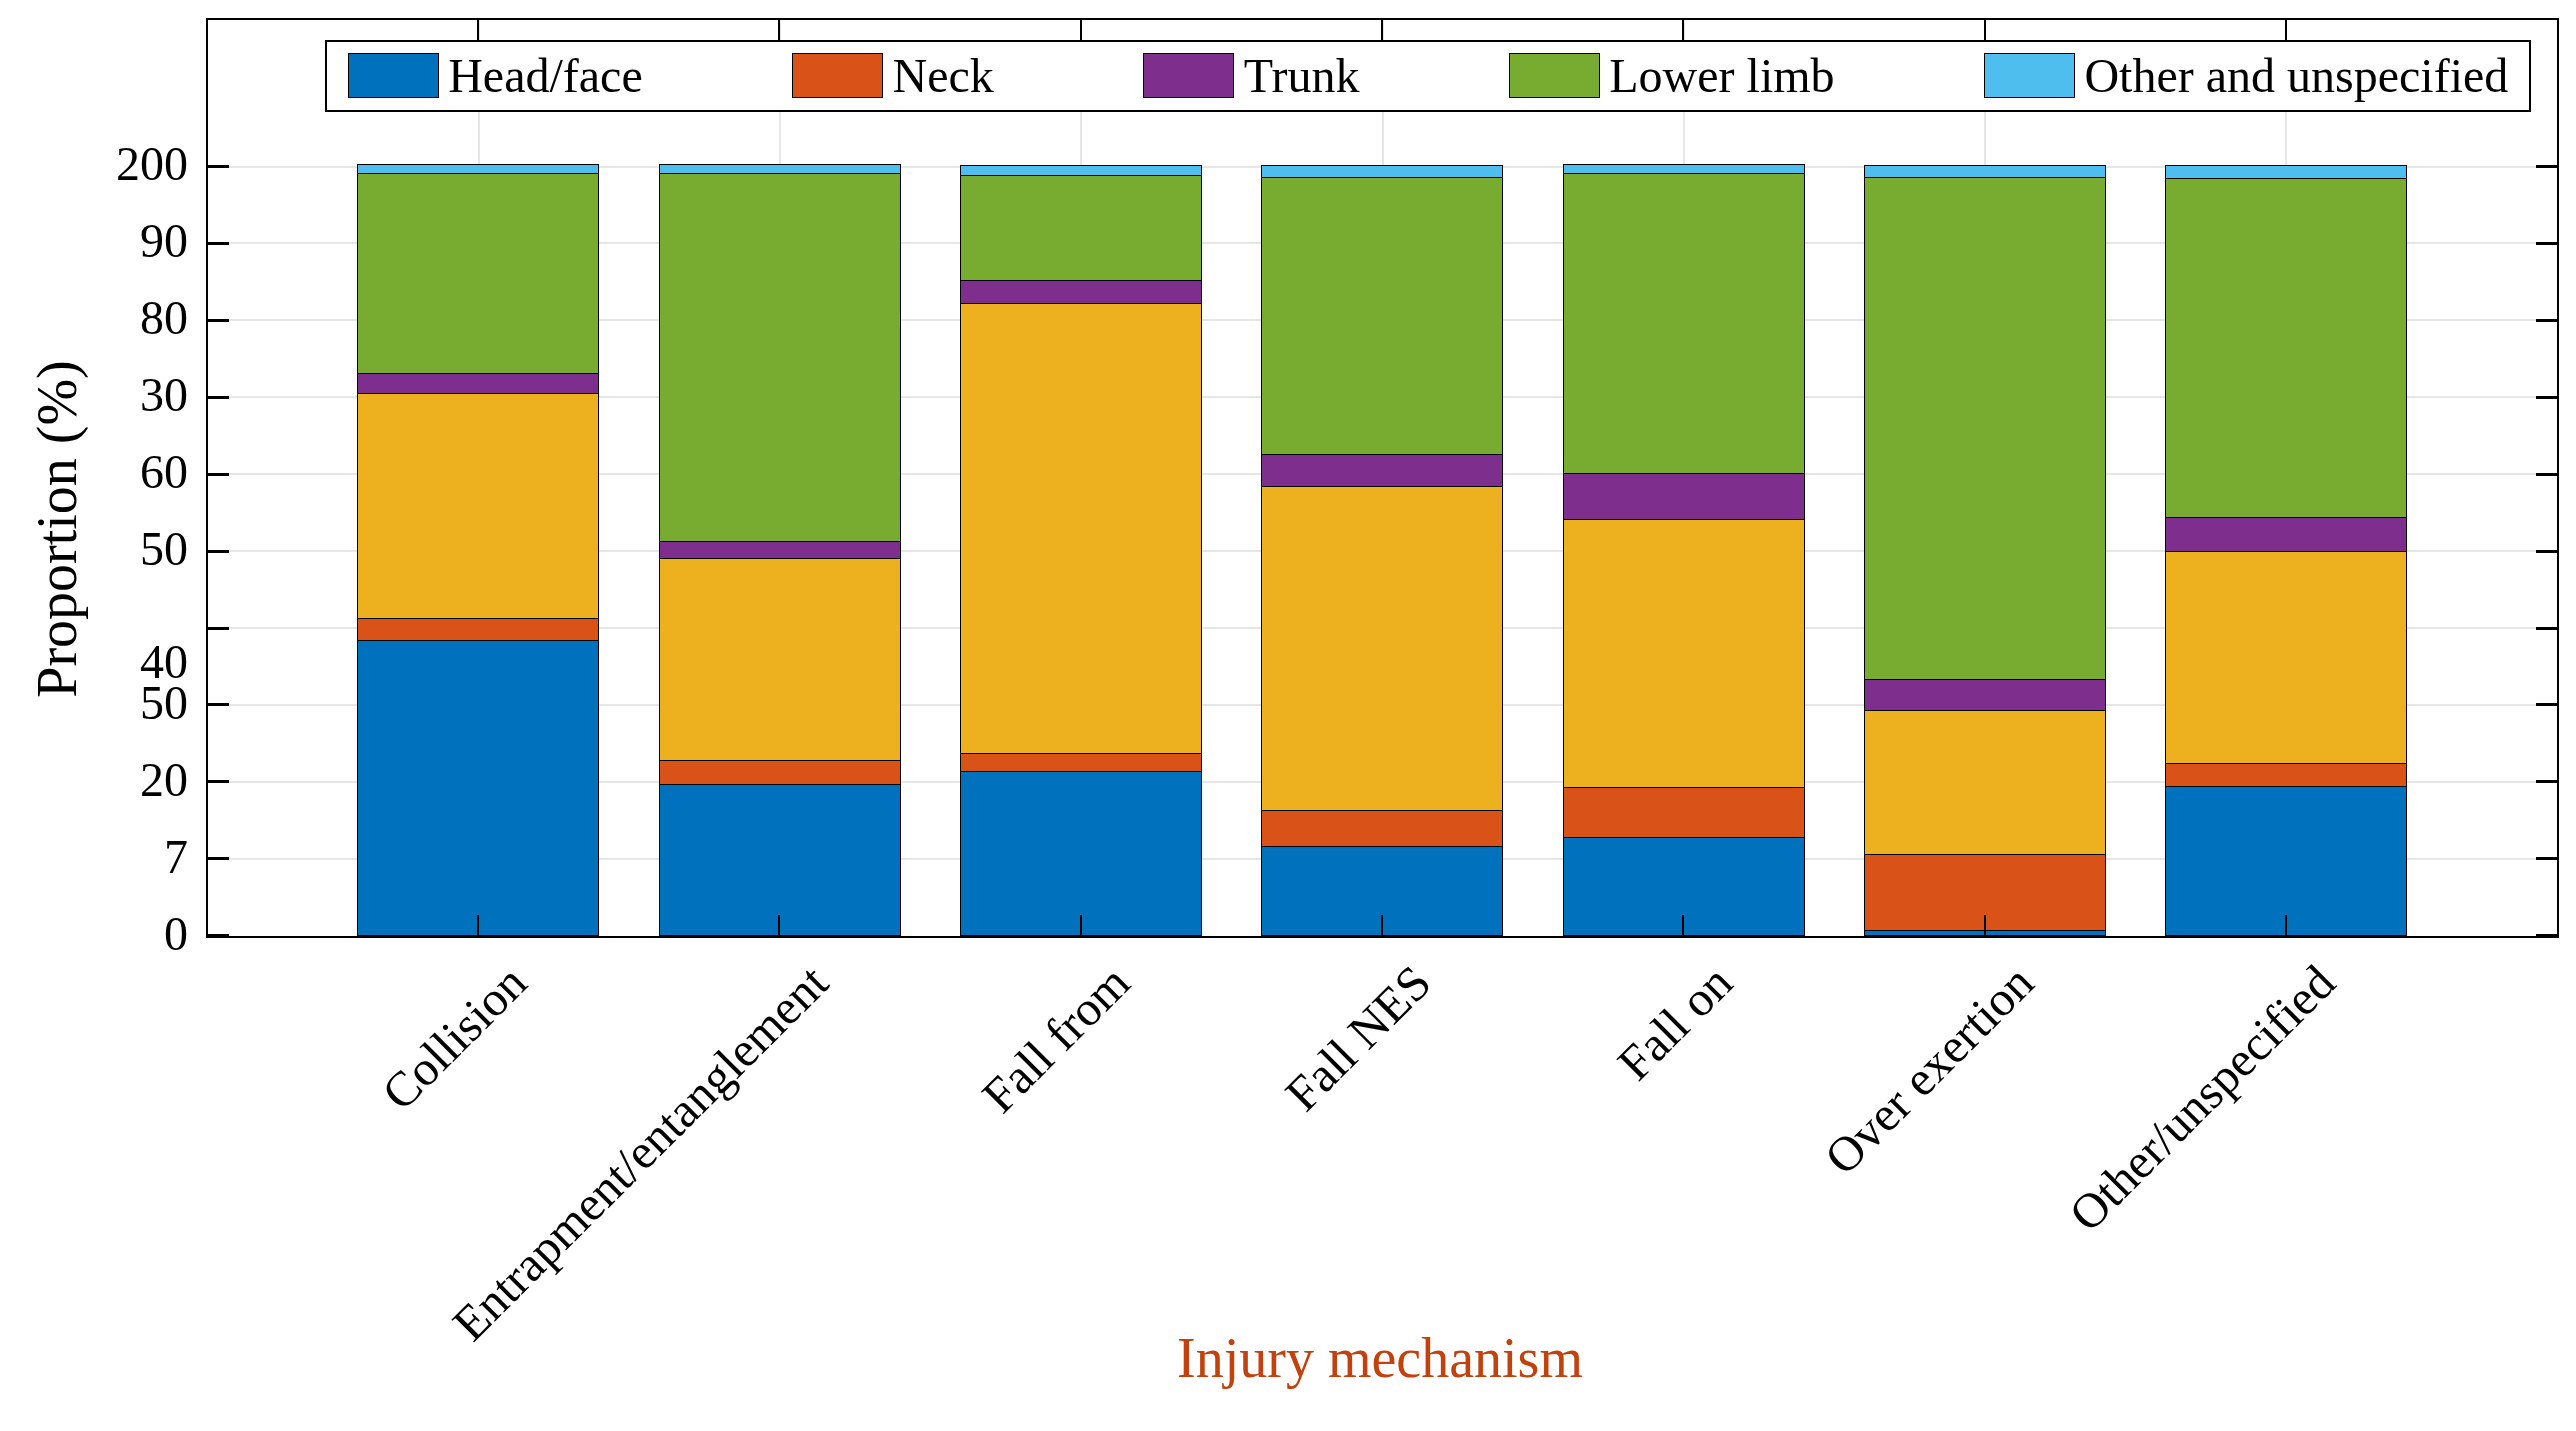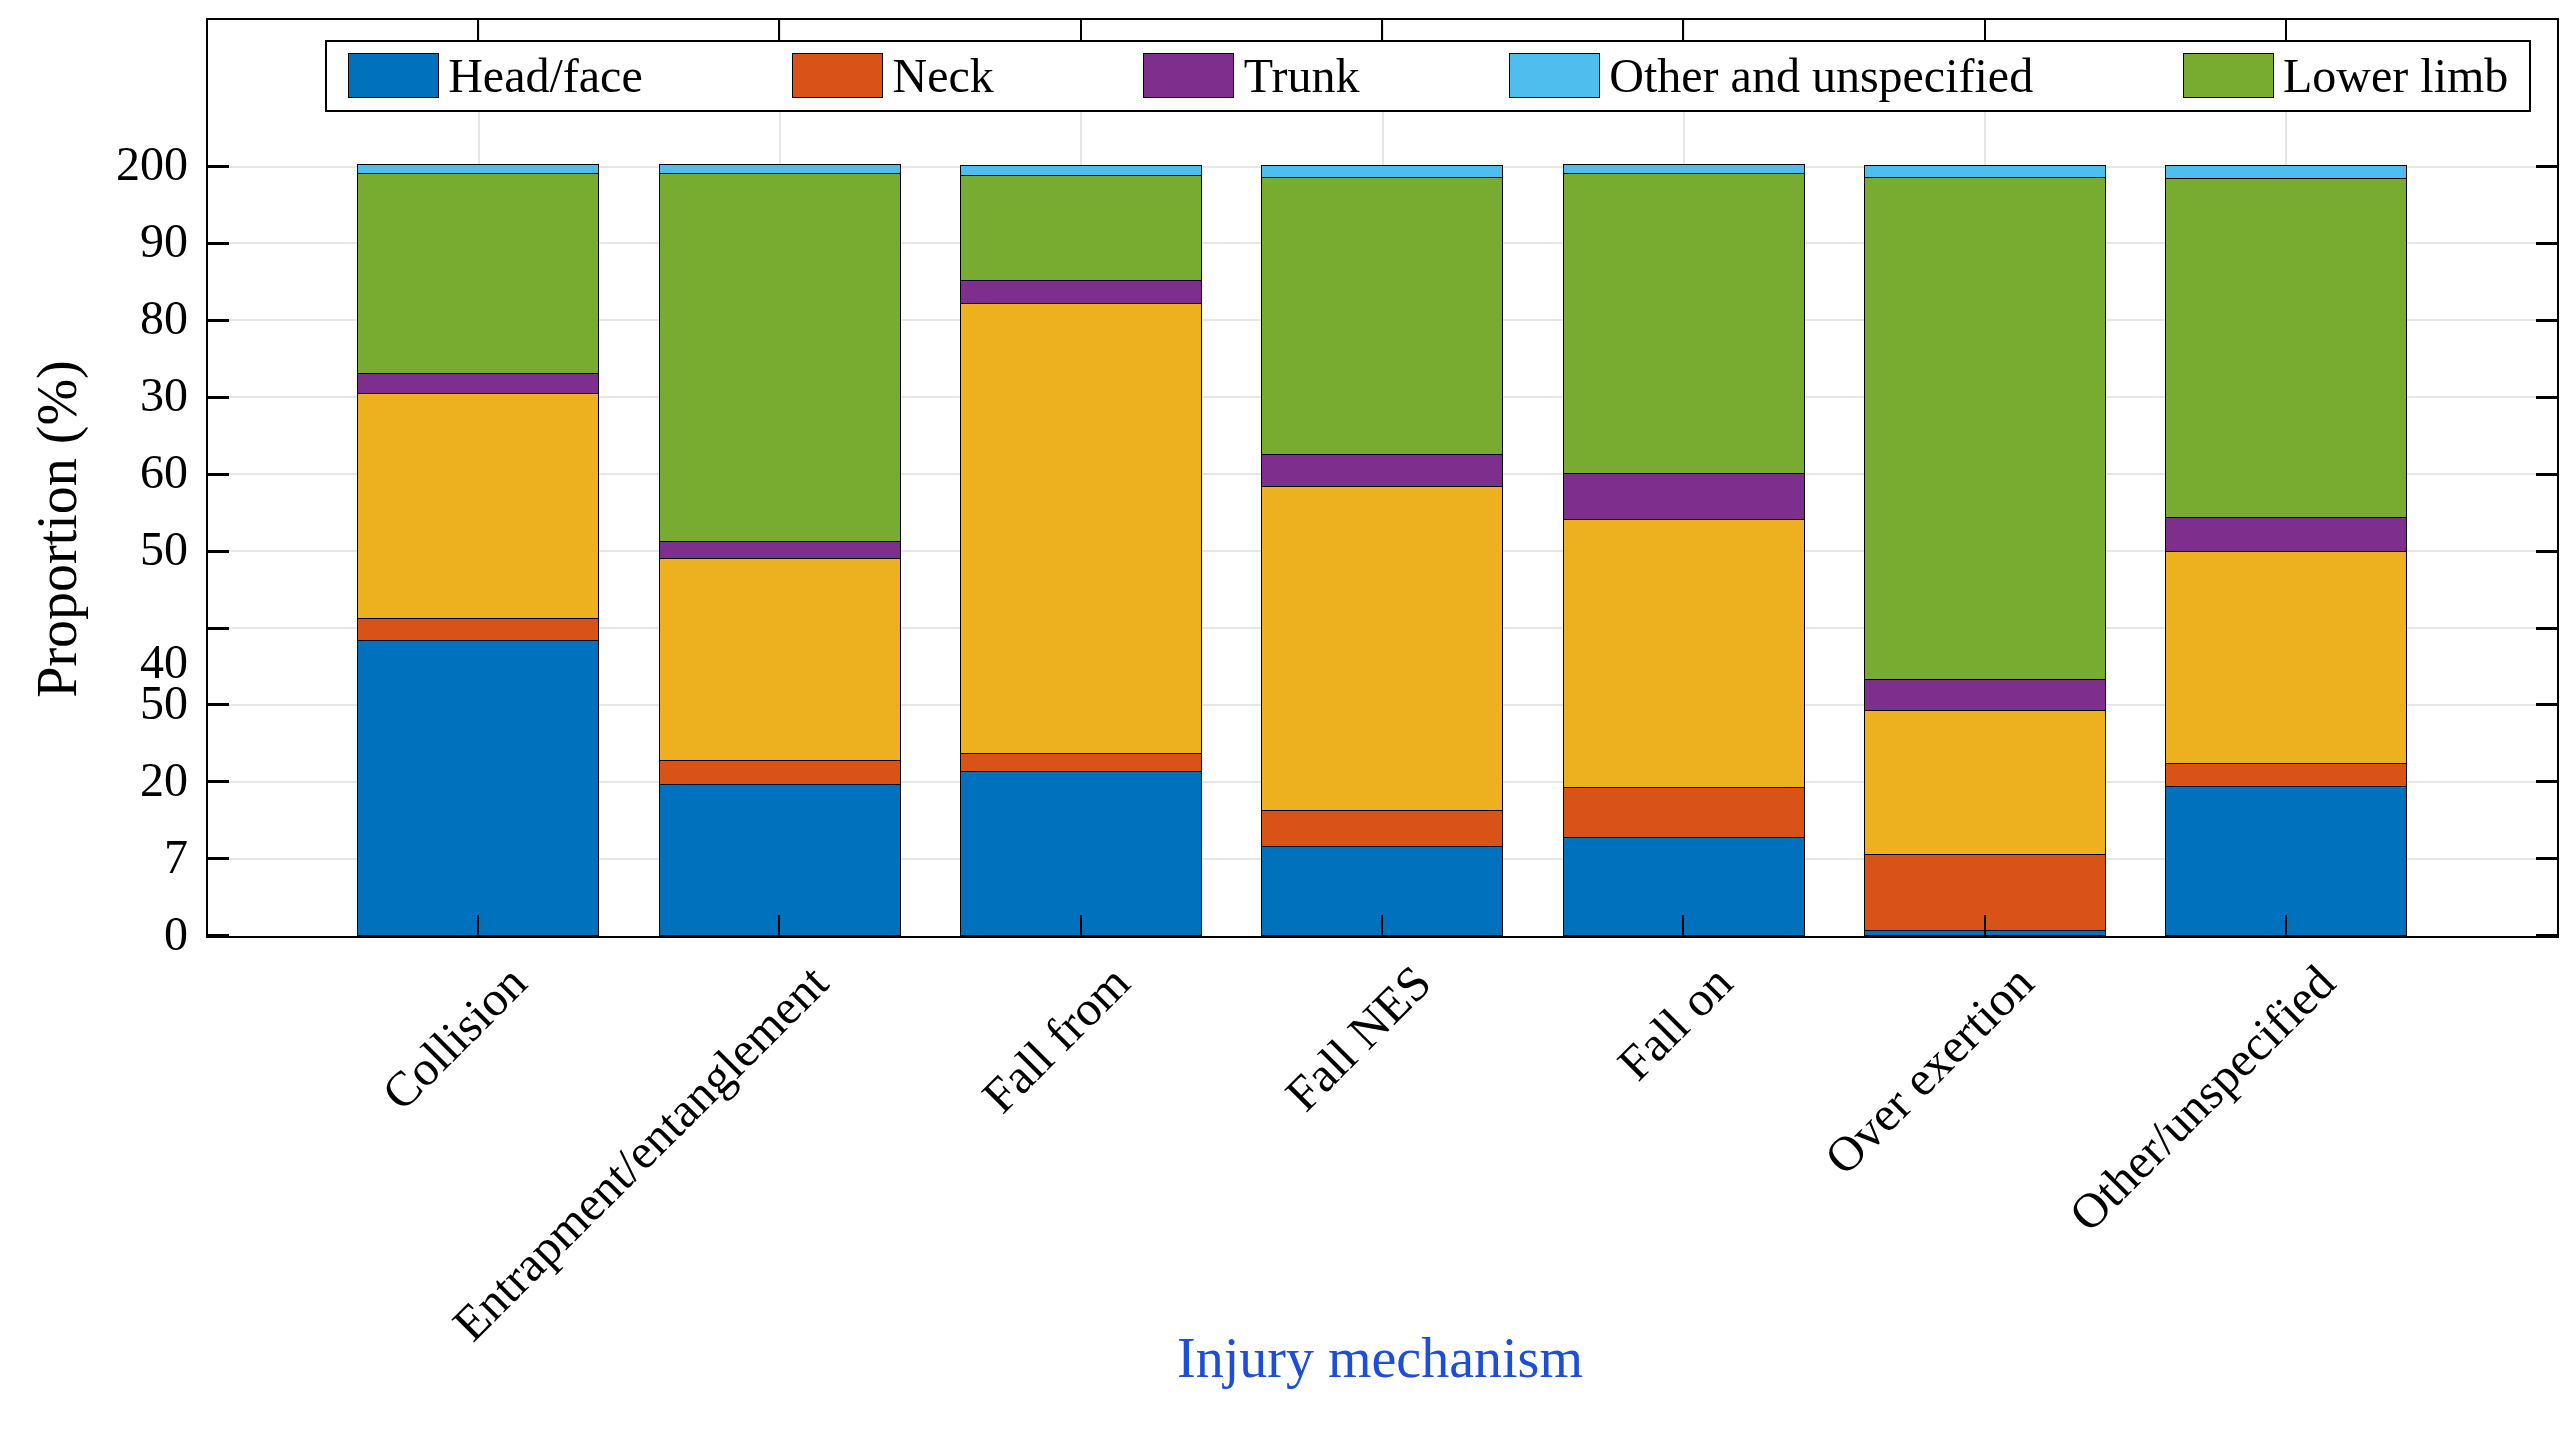--- a/index.html
+++ b/index.html
@@ -79,21 +79,21 @@
   .ylabel {
     position: absolute;
     left: 57px; top: 529px;
     transform: translate(-50%, -50%) rotate(-90deg);
     font-size: 56px; color: #000; white-space: nowrap;
   }
   .xlabel {
     position: absolute;
     left: 1380px; top: 1326px;
     transform: translateX(-50%);
-    font-size: 56px; color: #1d4ed8; white-space: nowrap;
+    font-size: 56px; color: #c2410c; white-space: nowrap;
   }
 </style>
 </head>
 <body>
 
 <div class="figure">
 
   <div class="ylabel">Proportion (%)</div>
   <div class="xlabel">Injury mechanism</div>
 
@@ -220,26 +220,26 @@
         </div>
         <div class="legend-item">
           <div class="legend-swatch" style="background: rgb(217, 83, 25);"></div>
           <span class="legend-label">Neck</span>
         </div>
         <div class="legend-item">
           <div class="legend-swatch" style="background: rgb(126, 47, 142);"></div>
           <span class="legend-label">Trunk</span>
         </div>
         <div class="legend-item">
+          <div class="legend-swatch" style="background: rgb(119, 172, 48);"></div>
+          <span class="legend-label">Lower limb</span>
+        </div>
+        <div class="legend-item">
           <div class="legend-swatch" style="background: rgb(77, 190, 238);"></div>
           <span class="legend-label">Other and unspecified</span>
-        </div>
-        <div class="legend-item">
-          <div class="legend-swatch" style="background: rgb(119, 172, 48);"></div>
-          <span class="legend-label">Lower limb</span>
         </div>
       </div>
   </div>
 
   <div id="ytick-labels">
       <div class="ytick-label" style="left: 69px; top: 910px;">0</div>
       <div class="ytick-label" style="left: 69px; top: 833px;">7</div>
       <div class="ytick-label" style="left: 69px; top: 756px;">20</div>
       <div class="ytick-label" style="left: 69px; top: 679px;">50</div>
       <div class="ytick-label" style="left: 69px; top: 638px;">40</div>

